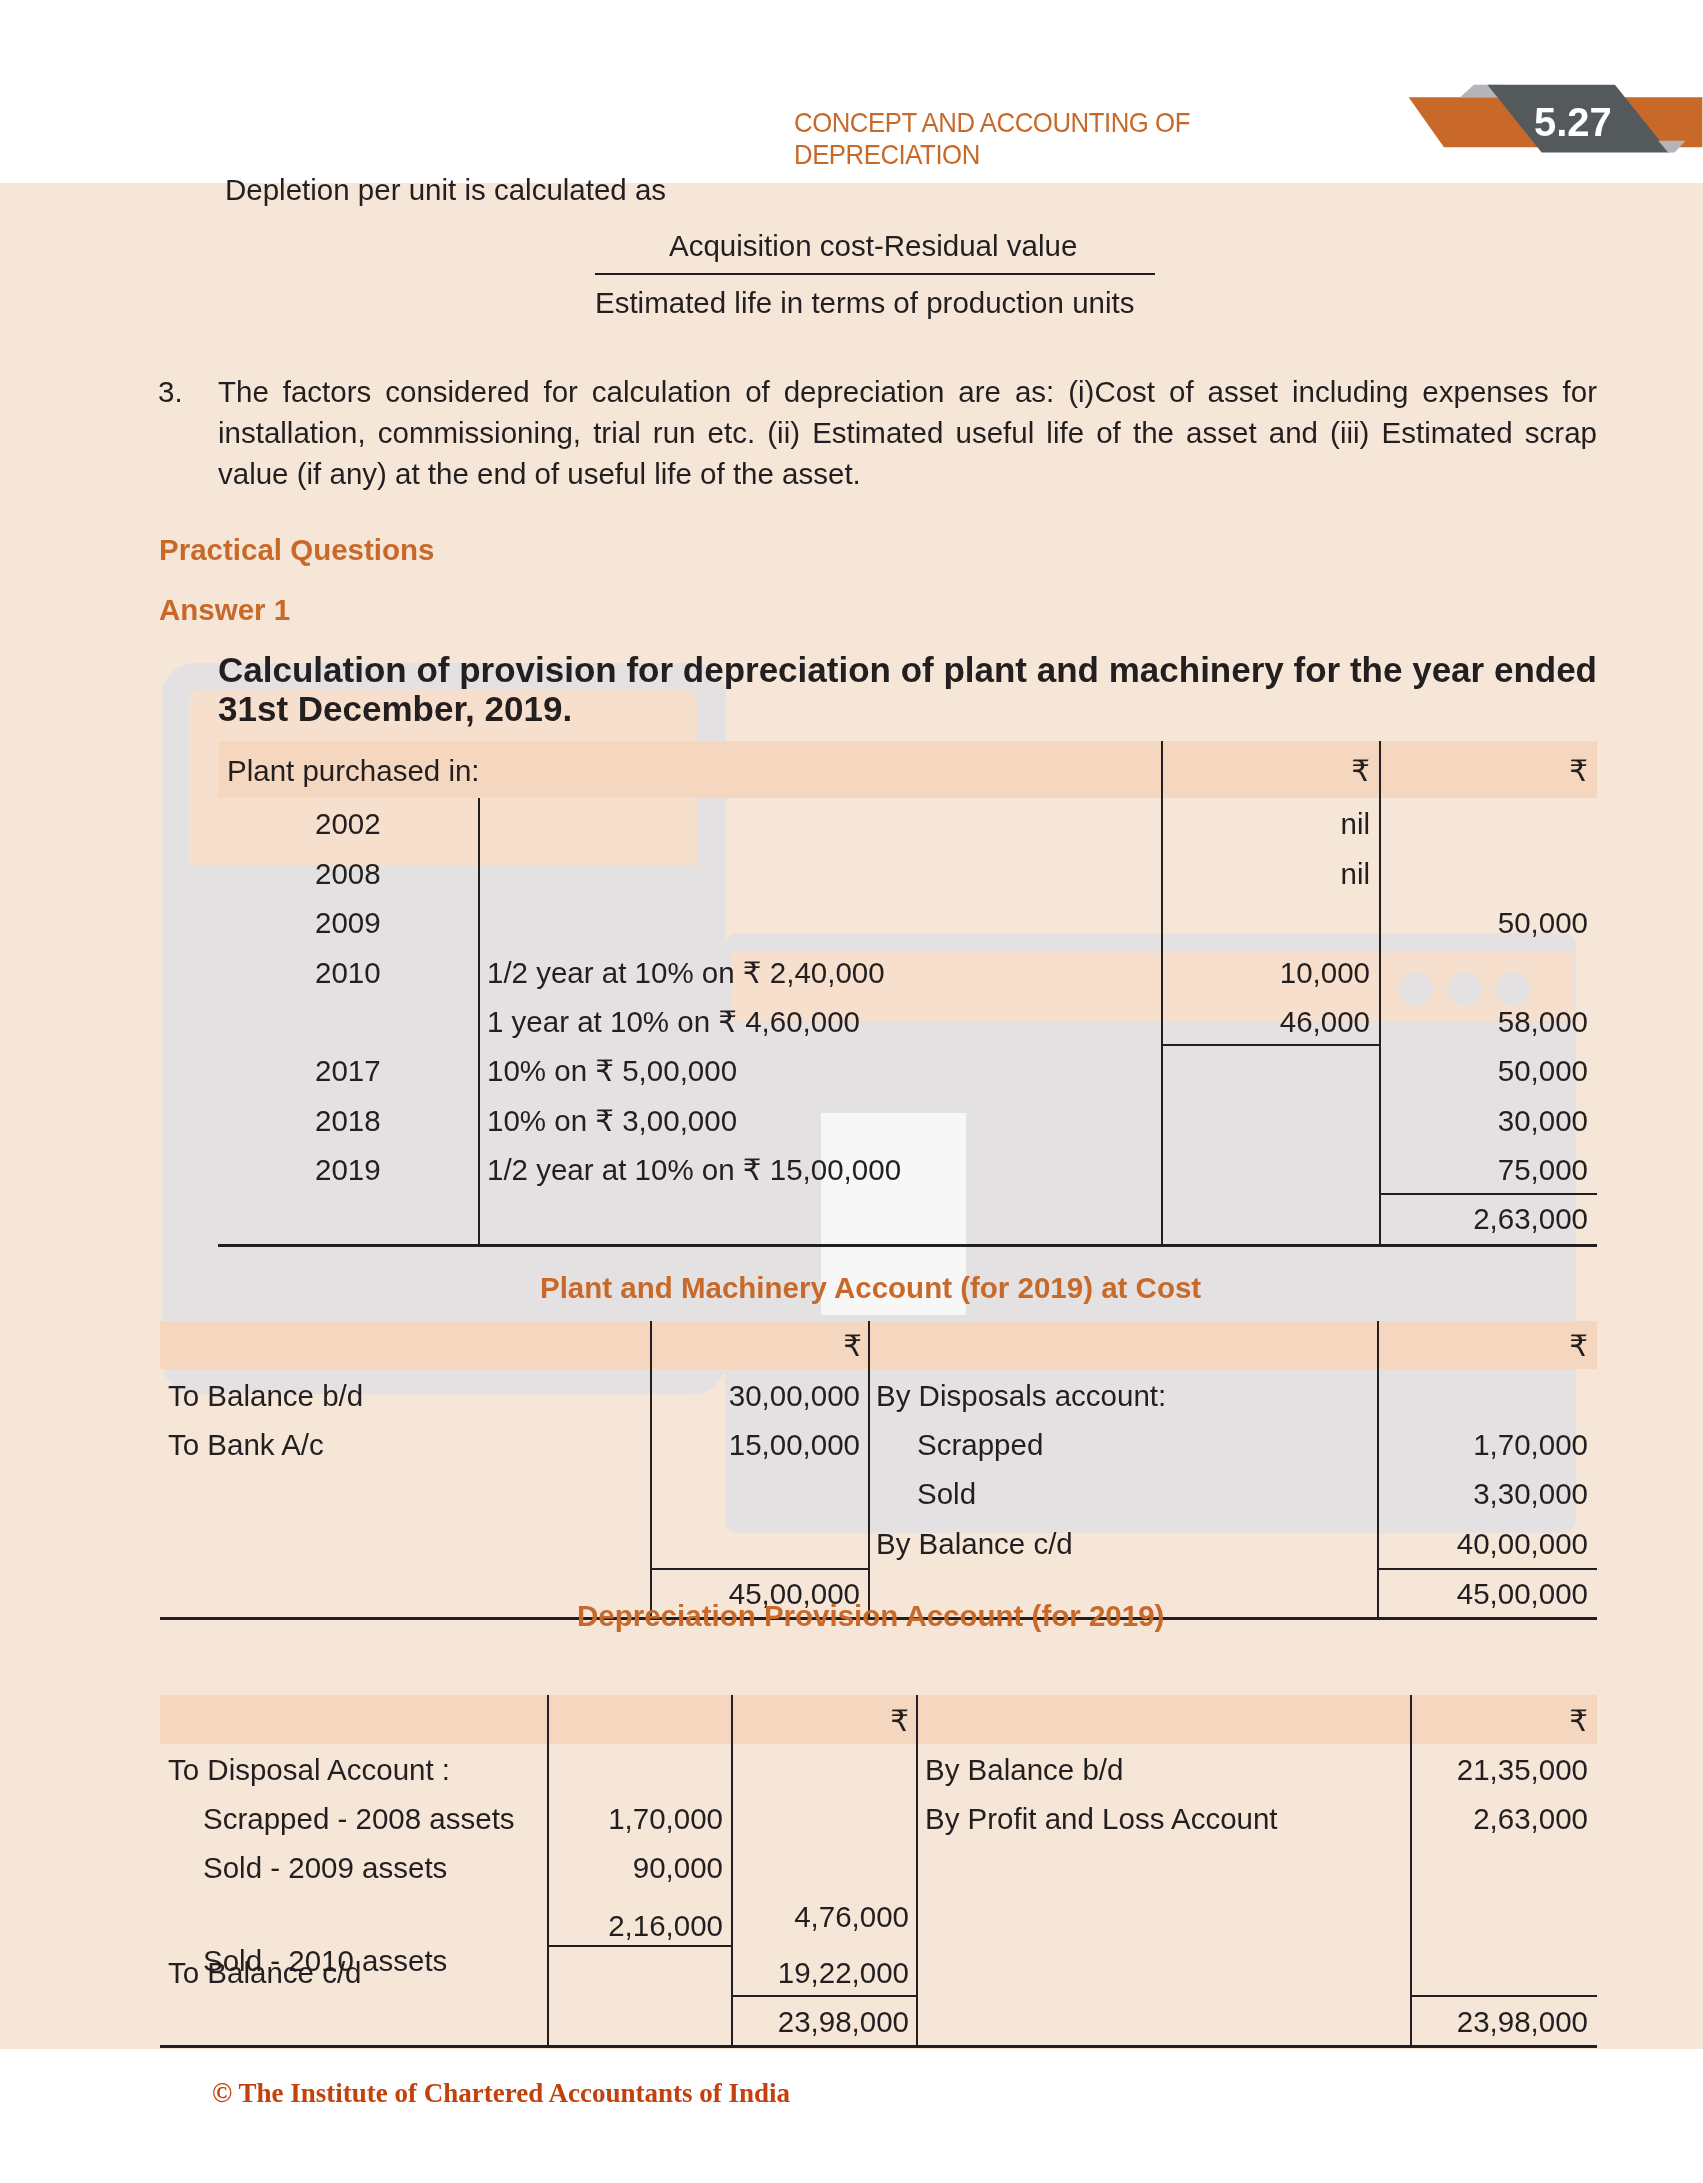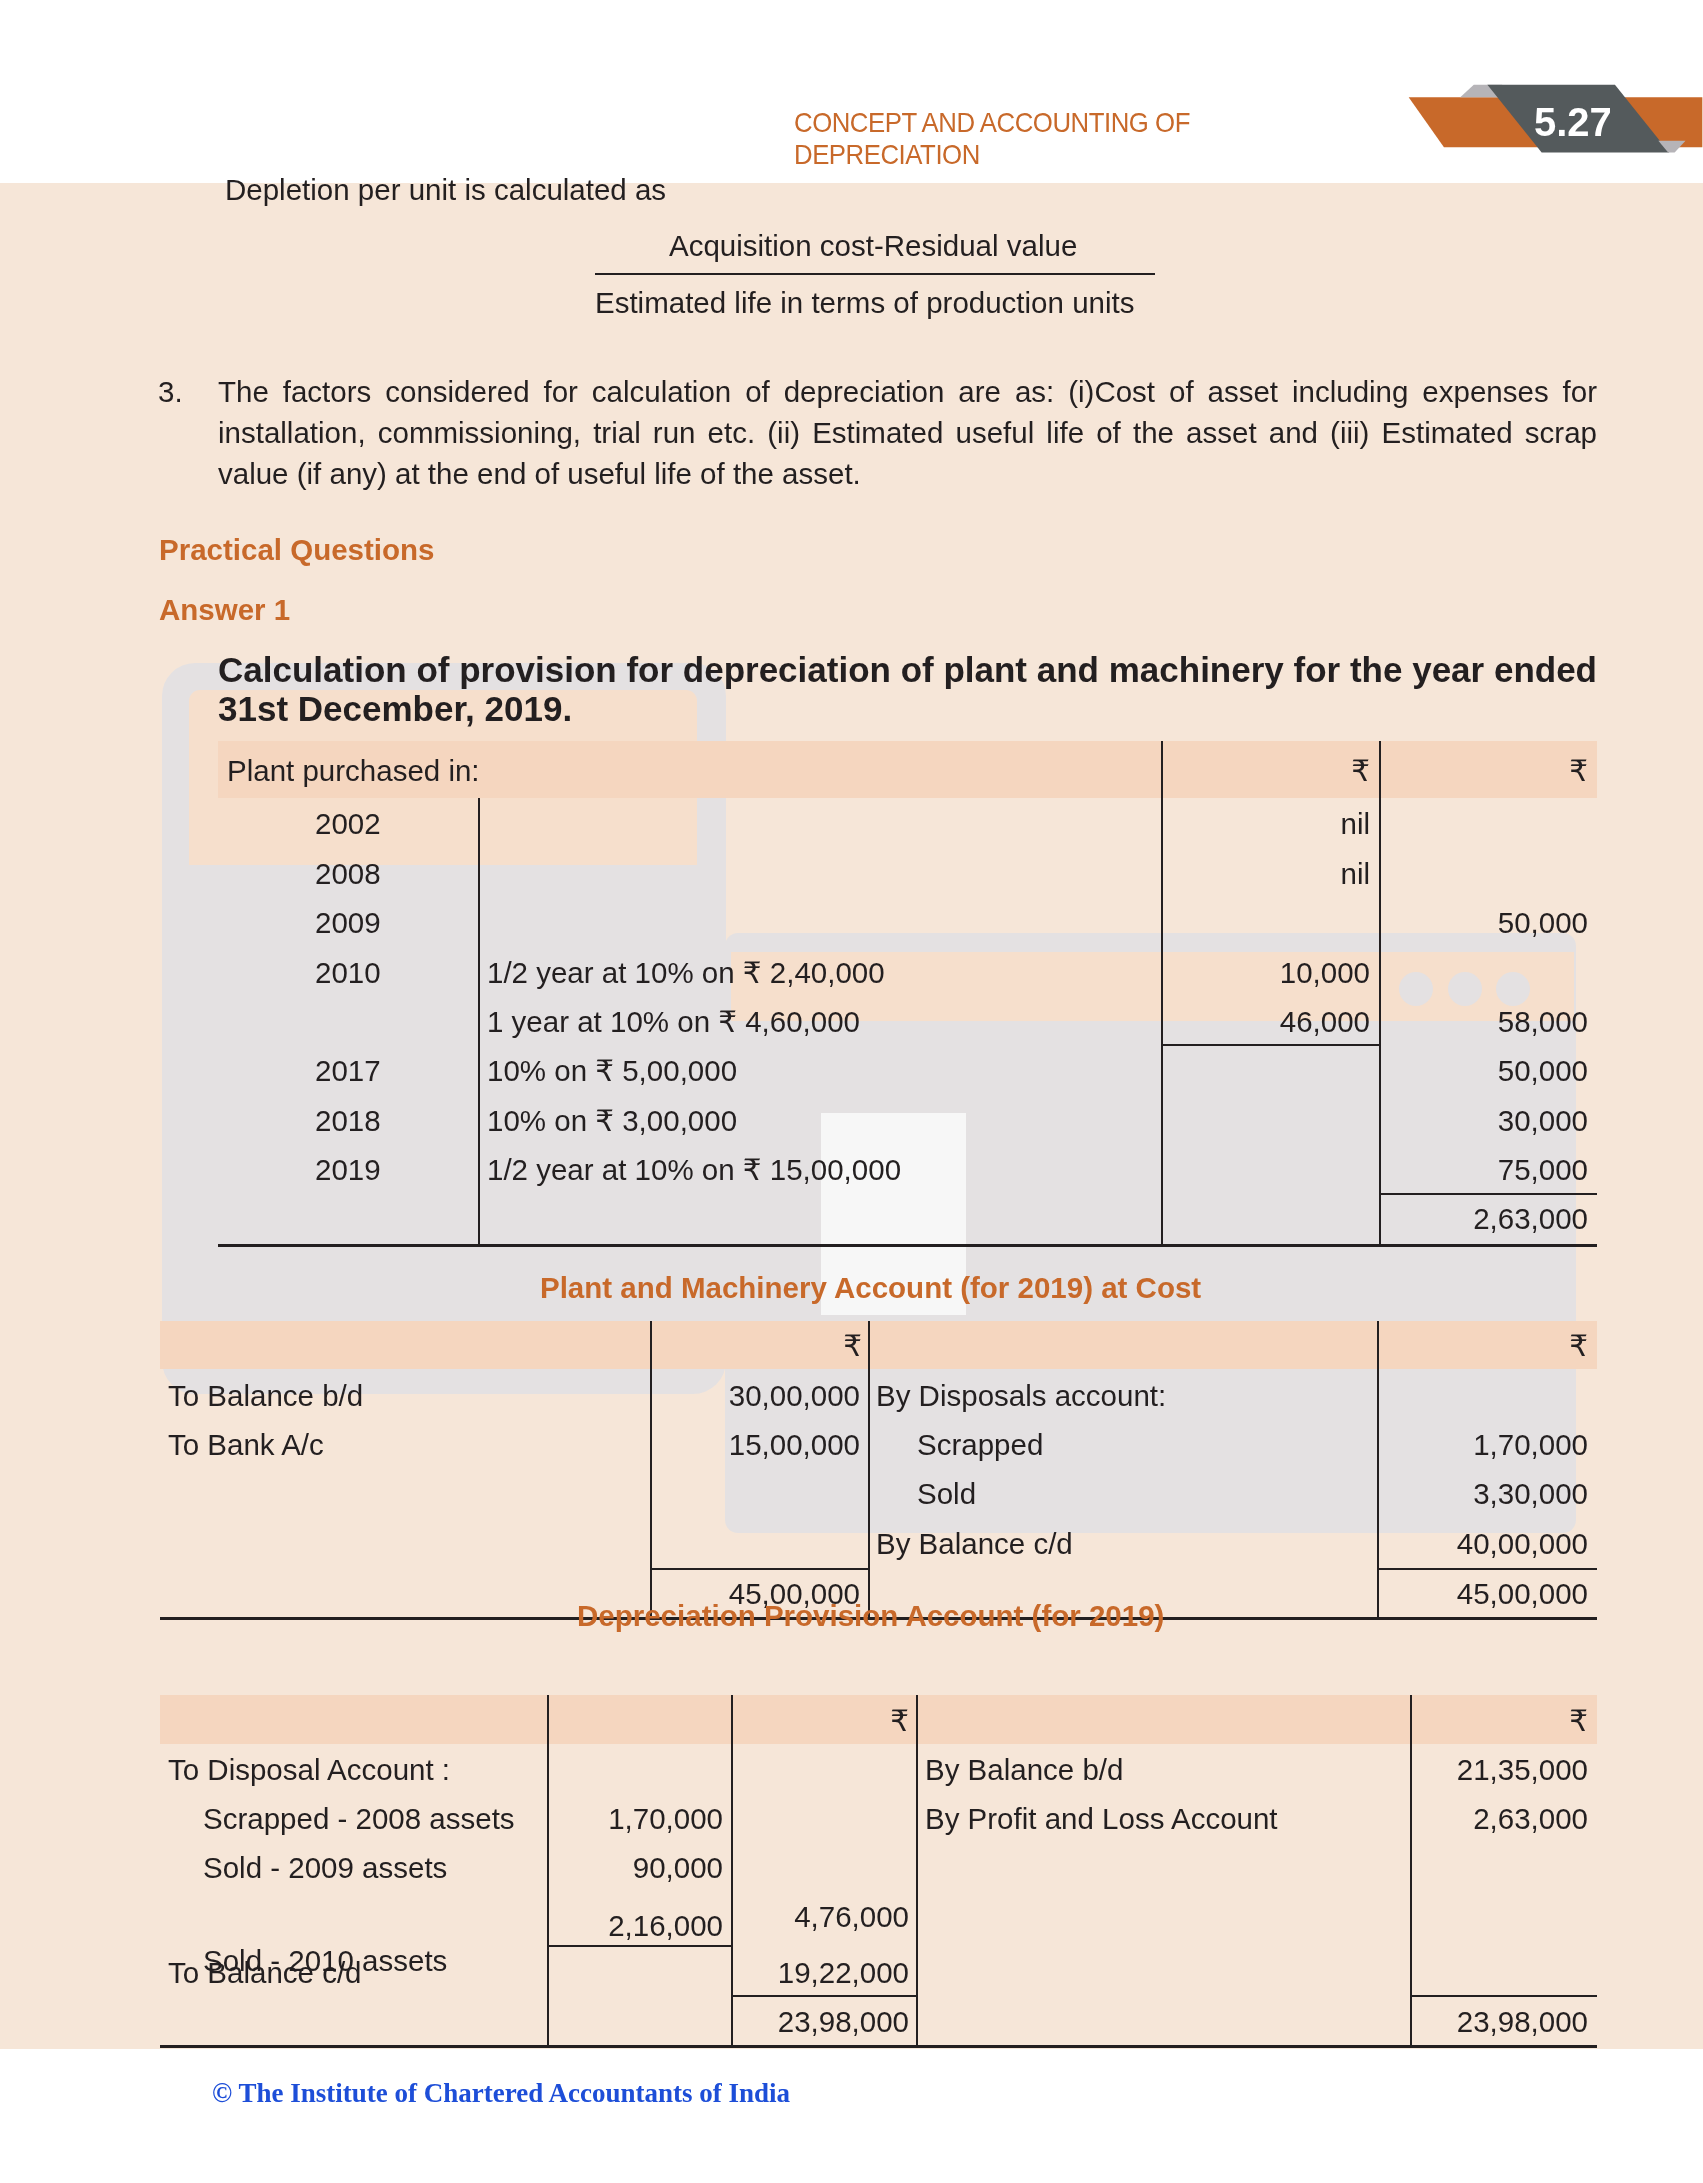--- a/index.html
+++ b/index.html
@@ -46,21 +46,21 @@
   .vline { position: absolute; width: 1.6px; background: #231f20; }
   .hline { position: absolute; height: 1.6px; background: #231f20; }
   .hline.thick { height: 2.7px; }
   .cell { position: absolute; font-size: 29.5px; line-height: 1.2; white-space: nowrap; color: #231f20; }
   .r { text-align: right; }
 
   
   .footer { position: absolute; left: 0; top: 2049px; width: 1703px; height: 134px; background: #ffffff; }
   .copyright {
     position: absolute; left: 212px; top: 2078px; font-size: 27px; font-weight: 700;
-    font-family: "Liberation Serif", "DejaVu Serif", serif; color: #1d4ed8;
+    font-family: "Liberation Serif", "DejaVu Serif", serif; color: #c2410c;
   }
 </style>
 </head>
 <body>
 
 <div class="page-header">
   <div class="running-title">CONCEPT AND ACCOUNTING OF DEPRECIATION</div>
   <svg class="banner" viewBox="0 0 541 140" width="295" height="76">
     <polygon points="0,28 541,28 541,120 65,120" fill="#c8692a"></polygon>
     <polygon points="120,5 172,5 205,28 95,28" fill="#b6b4b8"></polygon>

